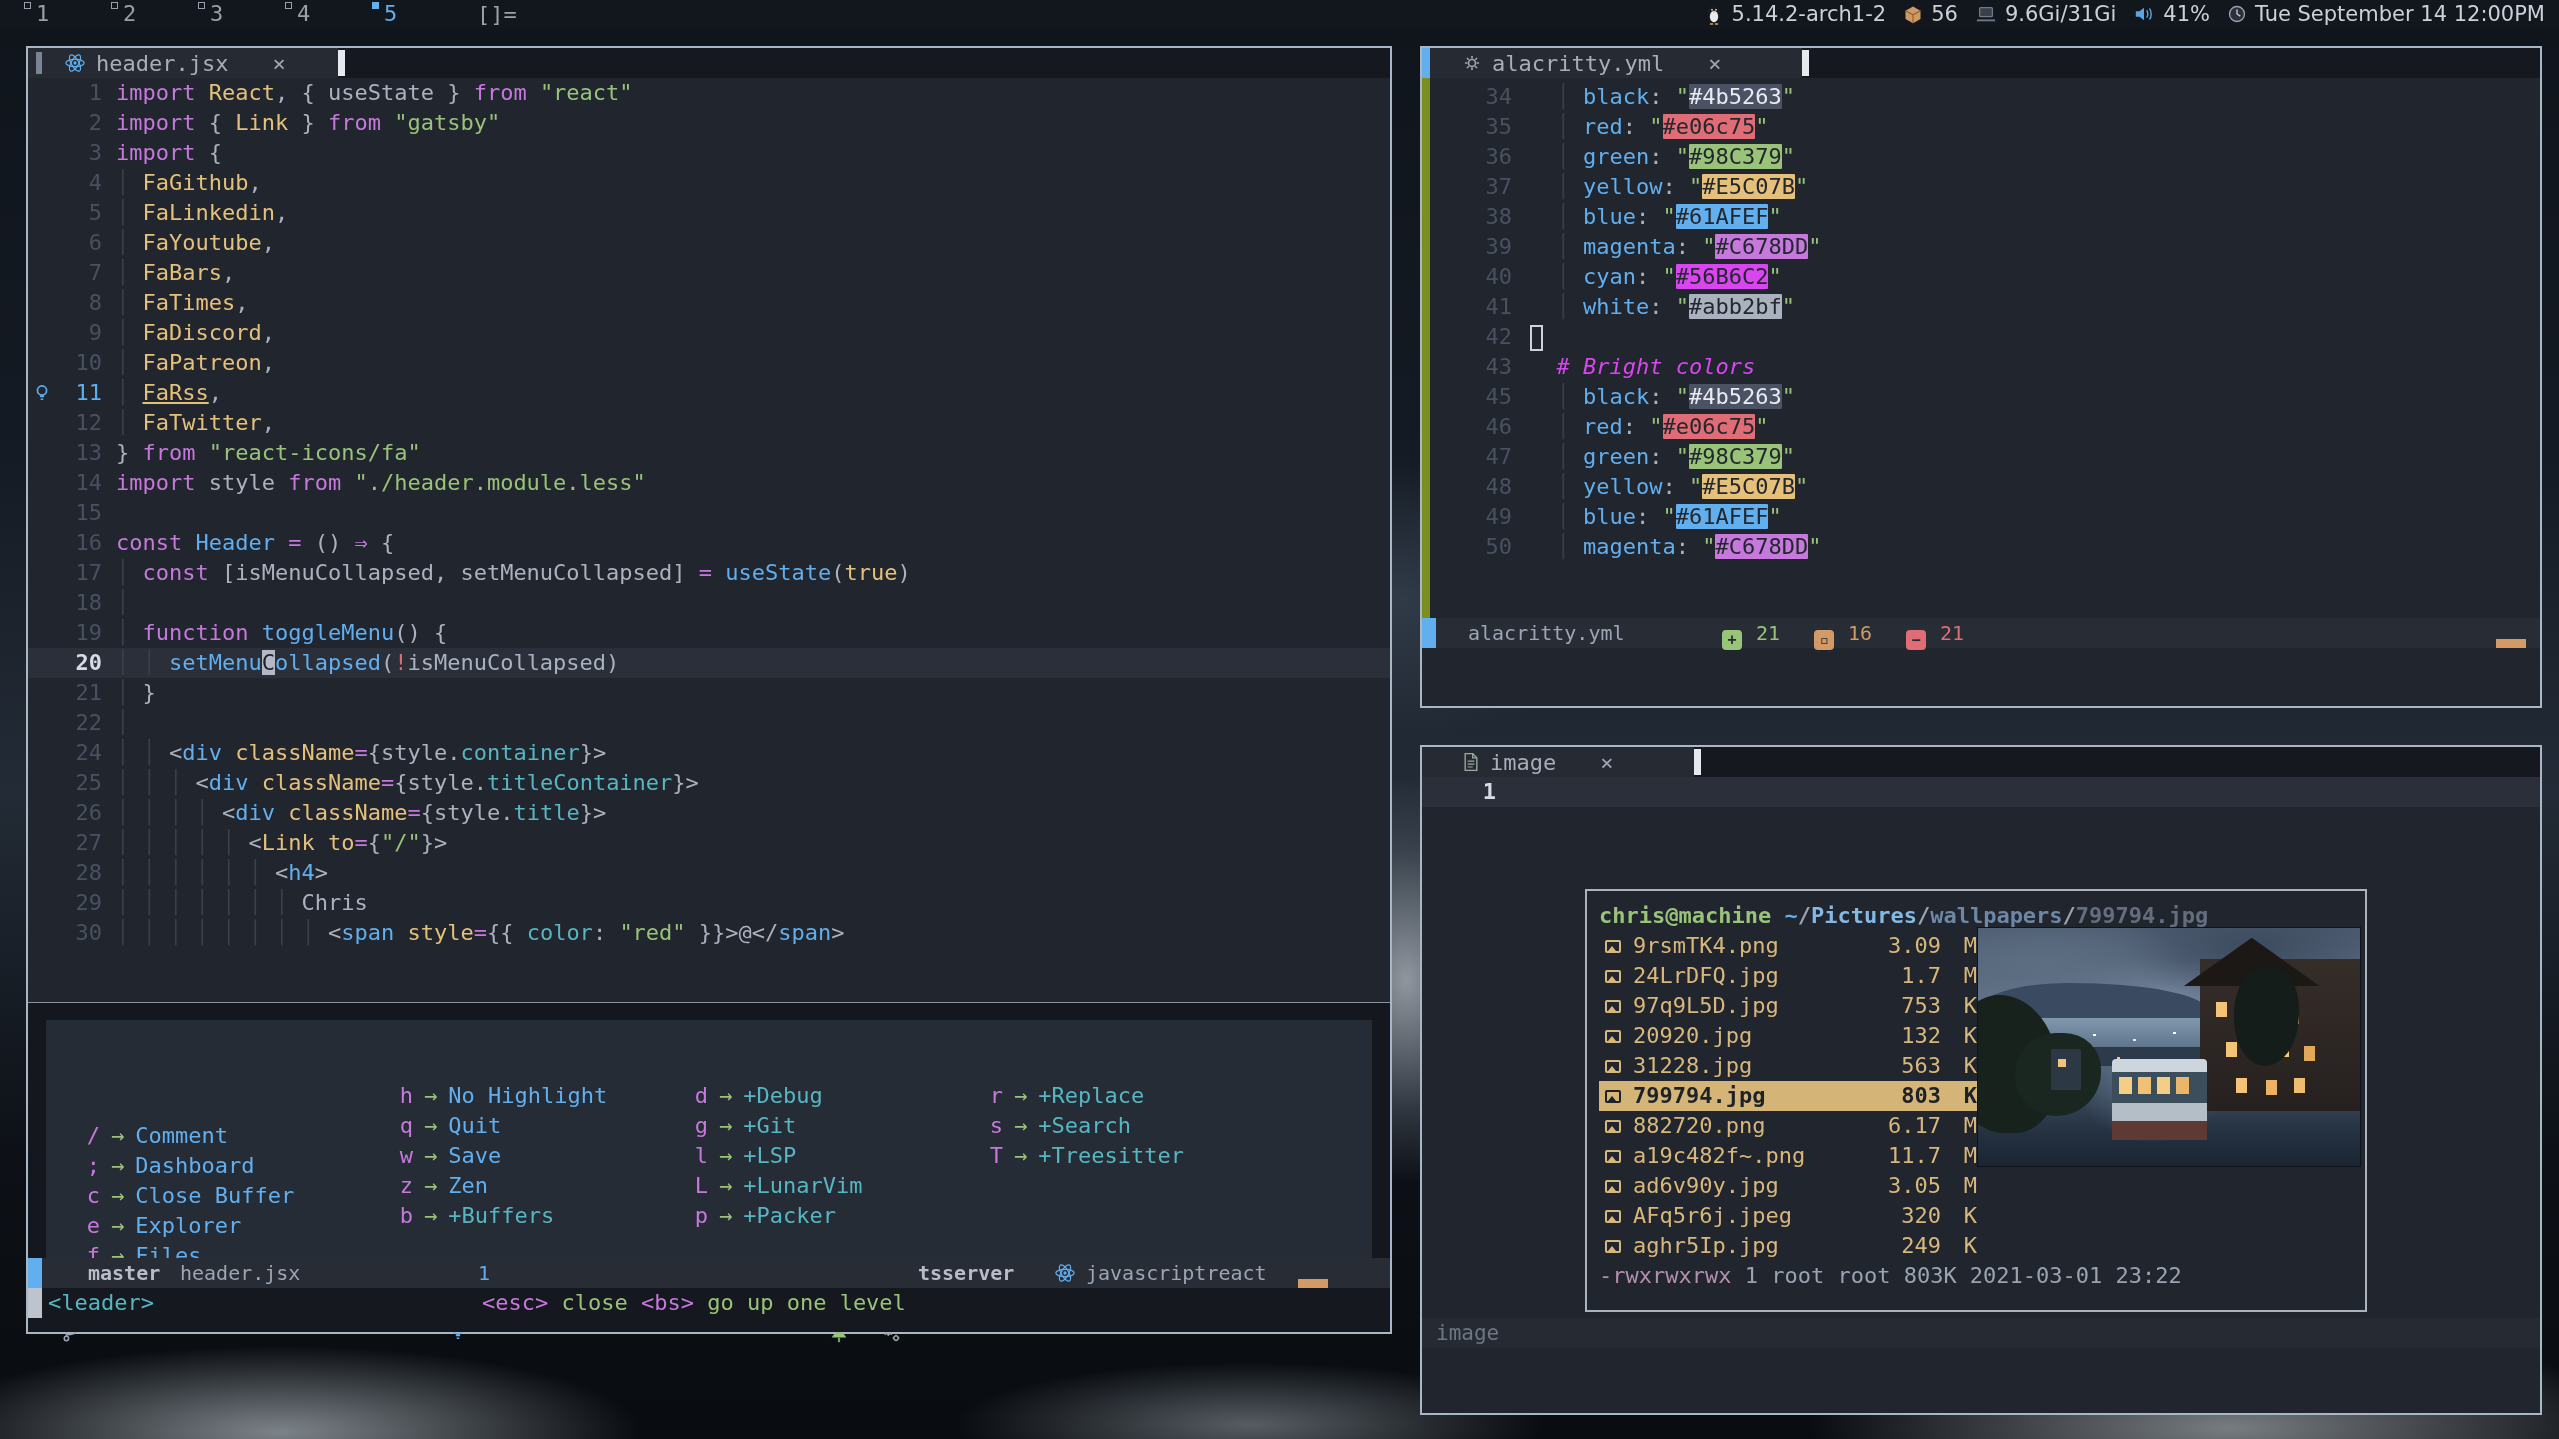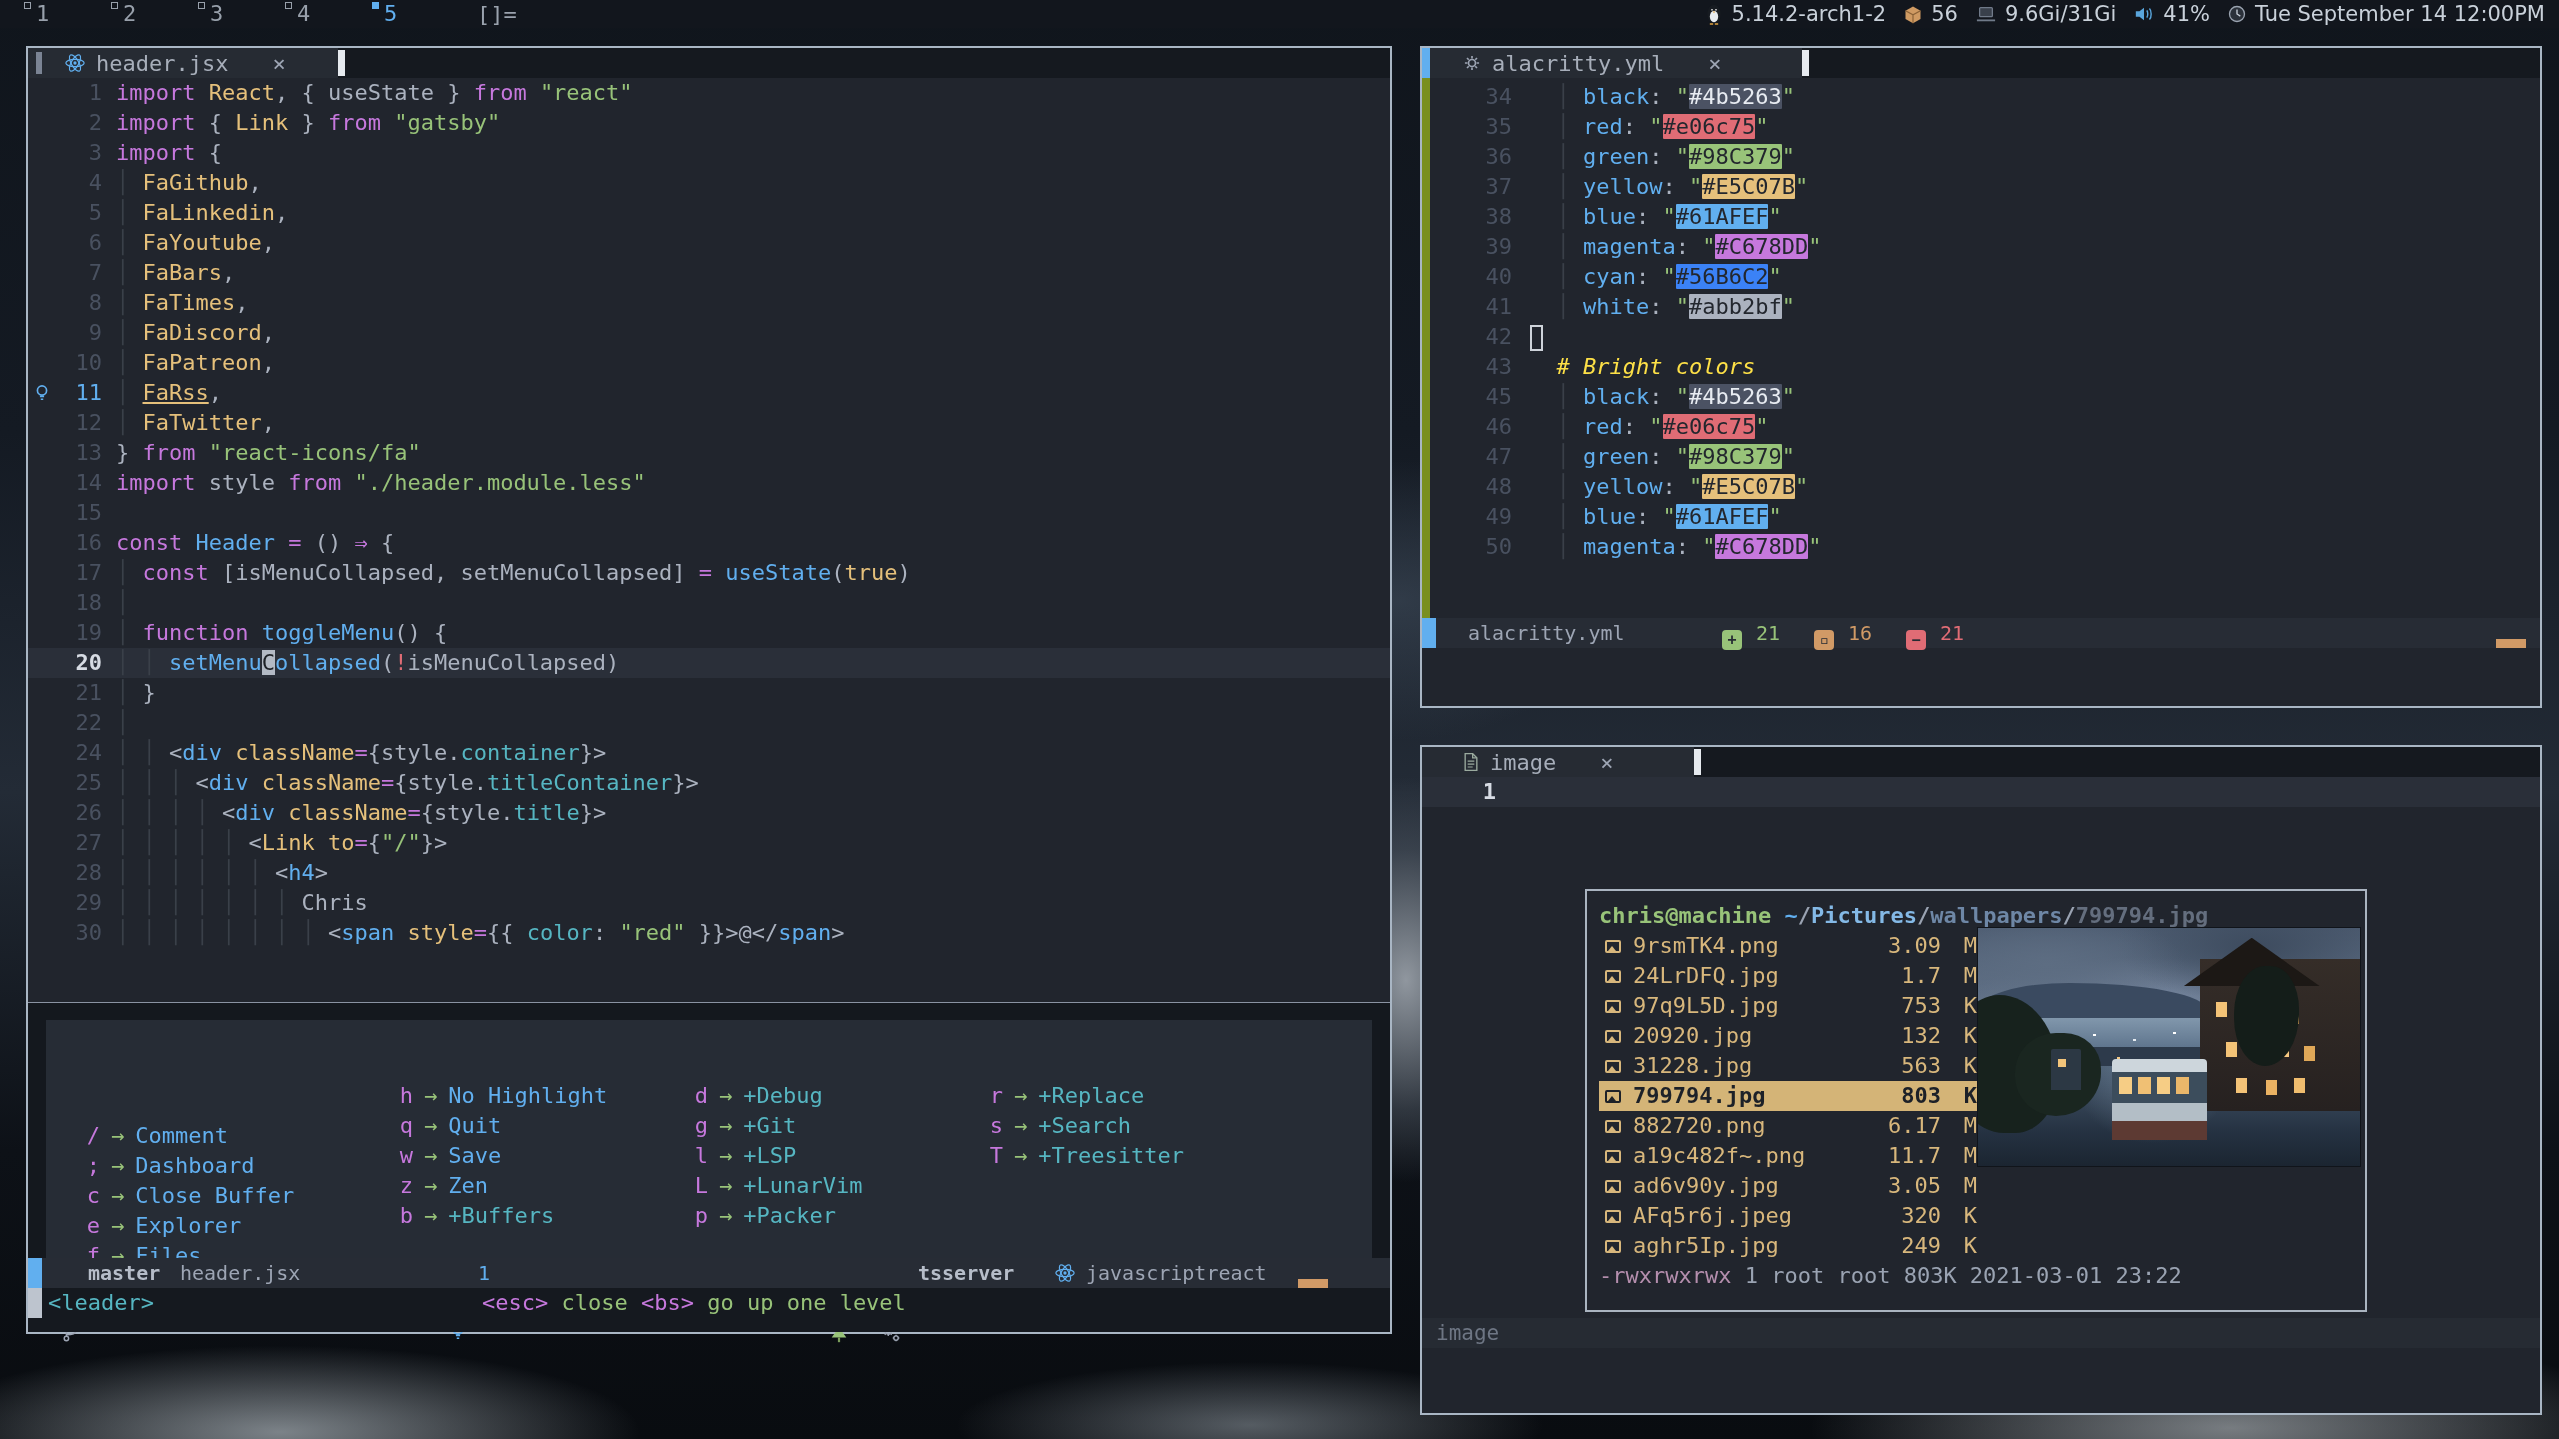--- a/index.html
+++ b/index.html
@@ -44,21 +44,21 @@
   .sign{width:28px;flex:none;display:flex;align-items:center;justify-content:center}
   .lnum{width:46px;flex:none;text-align:right;color:#495160}
   .ltext{white-space:pre;margin-left:14px;color:#abb2bf}
   .cur-n{color:#d7dce4;font-weight:bold}
   .info-n{color:#61afef}
   .win-ala .sign{width:40px}.win-ala .lnum{width:50px}.win-ala .ltext{margin-left:18px}
   .win-ala .content{padding-top:4px}
   
   .p{color:#c678dd}.pb{color:#c678dd;font-weight:bold}.o{color:#e5c07b}
   .ou{color:#e5c07b;text-decoration:underline}.b{color:#61afef}.g{color:#98c379}
-  .f{color:#abb2bf}.c{color:#56b6c2}.cm{color:#fde047;font-style:italic}
+  .f{color:#abb2bf}.c{color:#56b6c2}.cm{color:#d946ef;font-style:italic}
   .r{color:#e06c75}.gd{color:#3a4049}
   .cur{background:#b3bac5;color:#1d2127}
   .curh{display:inline-block;width:13px;height:26px;border:2px solid #ced3da;vertical-align:middle}
   .sw{border-radius:1px}
   
   .strip-blue{position:absolute;left:0;top:0;width:8px;height:30px;background:#61afef;z-index:3}
   .strip-green{position:absolute;left:0;top:30px;width:8px;height:544px;background:#7a8f1f;z-index:3}
   
   .wk-popup{position:absolute;left:0;right:0;top:924px;height:318px;background:#14181e;border-top:1px solid #8a93a2}
   .wk-panel{position:absolute;left:18px;right:18px;top:17px;bottom:16px;background:#262c35}
@@ -498,21 +498,21 @@
             <span class="ltext"><span class="f">  </span><span class="gd">│ </span><span class="b">blue</span><span class="f">: </span><span class="g">"</span><span class="sw" style="background: rgb(97, 175, 239); color: rgb(35, 39, 46);">#61AFEF</span><span class="g">"</span></span>
           </div>
           <div class="cline">
             <span class="sign"></span>
             <span class="lnum">39</span>
             <span class="ltext"><span class="f">  </span><span class="gd">│ </span><span class="b">magenta</span><span class="f">: </span><span class="g">"</span><span class="sw" style="background: rgb(198, 120, 221); color: rgb(35, 39, 46);">#C678DD</span><span class="g">"</span></span>
           </div>
           <div class="cline">
             <span class="sign"></span>
             <span class="lnum">40</span>
-            <span class="ltext"><span class="f">  </span><span class="gd">│ </span><span class="b">cyan</span><span class="f">: </span><span class="g">"</span><span class="sw" style="background: #3b82f6; color: rgb(35, 39, 46);">#56B6C2</span><span class="g">"</span></span>
+            <span class="ltext"><span class="f">  </span><span class="gd">│ </span><span class="b">cyan</span><span class="f">: </span><span class="g">"</span><span class="sw" style="background: #d946ef; color: rgb(35, 39, 46);">#56B6C2</span><span class="g">"</span></span>
           </div>
           <div class="cline">
             <span class="sign"></span>
             <span class="lnum">41</span>
             <span class="ltext"><span class="f">  </span><span class="gd">│ </span><span class="b">white</span><span class="f">: </span><span class="g">"</span><span class="sw" style="background: rgb(171, 178, 191); color: rgb(35, 39, 46);">#abb2bf</span><span class="g">"</span></span>
           </div>
           <div class="cline">
             <span class="sign"></span>
             <span class="lnum">42</span>
             <span class="ltext"><span class="curh"> </span></span>

